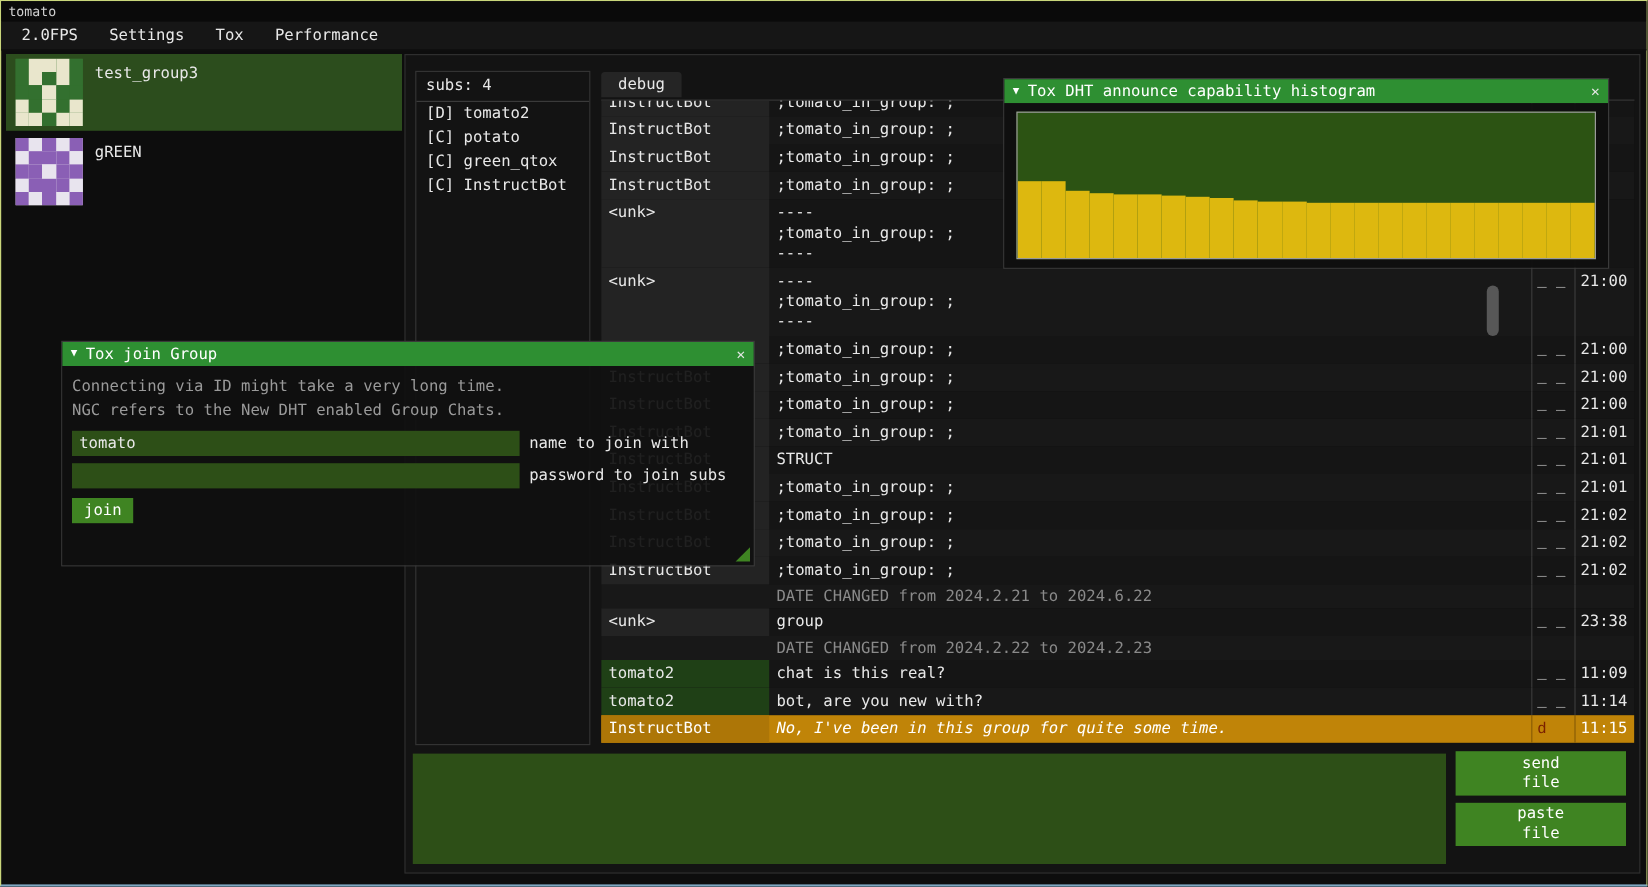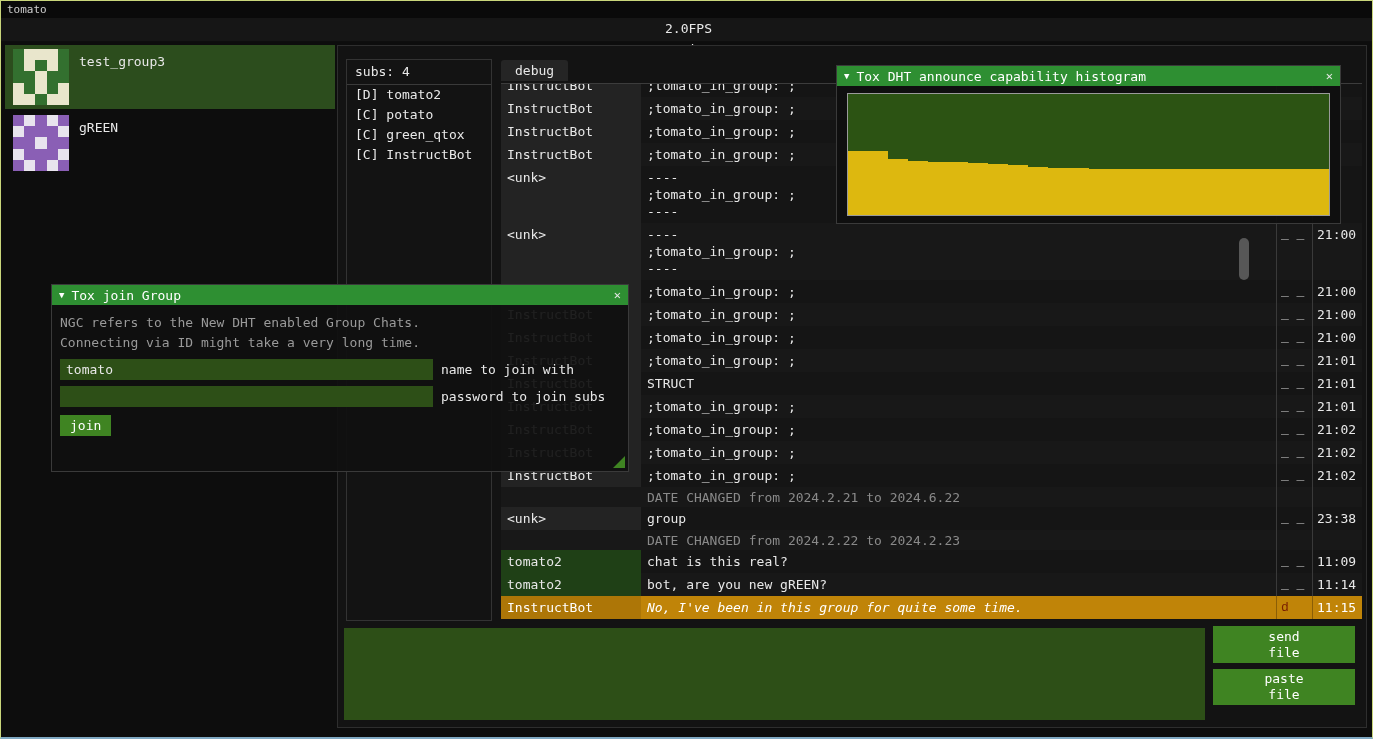--- a/index.html
+++ b/index.html
@@ -5,21 +5,21 @@
   * { margin:0; padding:0; box-sizing:border-box; }
   html,body { width:1373px; height:739px; }
   body {
     position:relative; background:#0d0d0d; overflow:hidden;
     font-family:"DejaVu Sans Mono", monospace; color:#e8e8e8; font-size:13px;
   }
   .app { position:absolute; inset:0; border:1px solid #c9d67b; border-bottom:2px solid #7fa8c2; }
 
   .titlebar { position:absolute; top:0; left:0; right:0; height:17px; padding:2px 6px; font-size:11px; color:#cfcfcf; background:#0a0a0a; }
 
-  .menubar { position:absolute; top:17px; left:0; right:0; height:24px; background:#161616; display:flex; align-items:center; padding-left:4px; border-bottom:1px solid #0e0e0e;flex-direction:column; }
+  .menubar { position:absolute; top:17px; left:0; right:0; height:24px; background:#161616; display:flex; align-items:center; padding-left:4px; border-bottom:1px solid #0e0e0e; }
   .menu-item { padding:3px 13px; cursor:default; }
 
   .groups { position:absolute; left:4px; top:44px; width:330px; }
   .group-row { display:flex; height:64px; margin-bottom:2px; align-items:flex-start; }
   .group-row.selected { background:#2c4d1d; }
   .avatar { width:56px; height:56px; margin:4px 10px 4px 8px; display:grid; grid-template-columns:repeat(5,1fr); grid-template-rows:repeat(5,1fr); flex:none; }
   .group-name { padding-top:9px; }
 
   .main-panel { position:absolute; left:336px; top:44px; width:1030px; height:683px; background:#131313; border:1px solid #2e2e2e; }
 
@@ -282,21 +282,21 @@
           <div class="cell time"></div>
         </div>
         <div class="msg-row">
           <div class="cell name green">tomato2</div>
           <div class="cell text">chat is this real?</div>
           <div class="cell flags">_ _</div>
           <div class="cell time">11:09</div>
         </div>
         <div class="msg-row">
           <div class="cell name green">tomato2</div>
-          <div class="cell text">bot, are you new gREEN?</div>
+          <div class="cell text">bot, are you new with?</div>
           <div class="cell flags">_ _</div>
           <div class="cell time">11:14</div>
         </div>
         <div class="msg-row highlight">
           <div class="cell name">InstructBot</div>
           <div class="cell text">No, I've been in this group for quite some time.</div>
           <div class="cell flags">d</div>
           <div class="cell time">11:15</div>
         </div>
       </div>
@@ -346,22 +346,22 @@
     </div>
   </div>
 
   <div class="float join-window">
     <div class="float-title">
       <span class="collapse">▼</span>
       <span>Tox join Group</span>
       <span class="close">✕</span>
     </div>
     <div class="join-body">
+      <div class="join-desc">Connecting via ID might take a very long time.</div>
       <div class="join-desc">NGC refers to the New DHT enabled Group Chats.</div>
-      <div class="join-desc">Connecting via ID might take a very long time.</div>
       <div>
           <div class="join-field-row">
             <input class="join-input" value="tomato" style="">
             <span class="join-label">name to join with</span>
           </div>
           <div class="join-field-row">
             <input class="join-input" style="">
             <span class="join-label">password to join subs</span>
           </div>
         </div>

